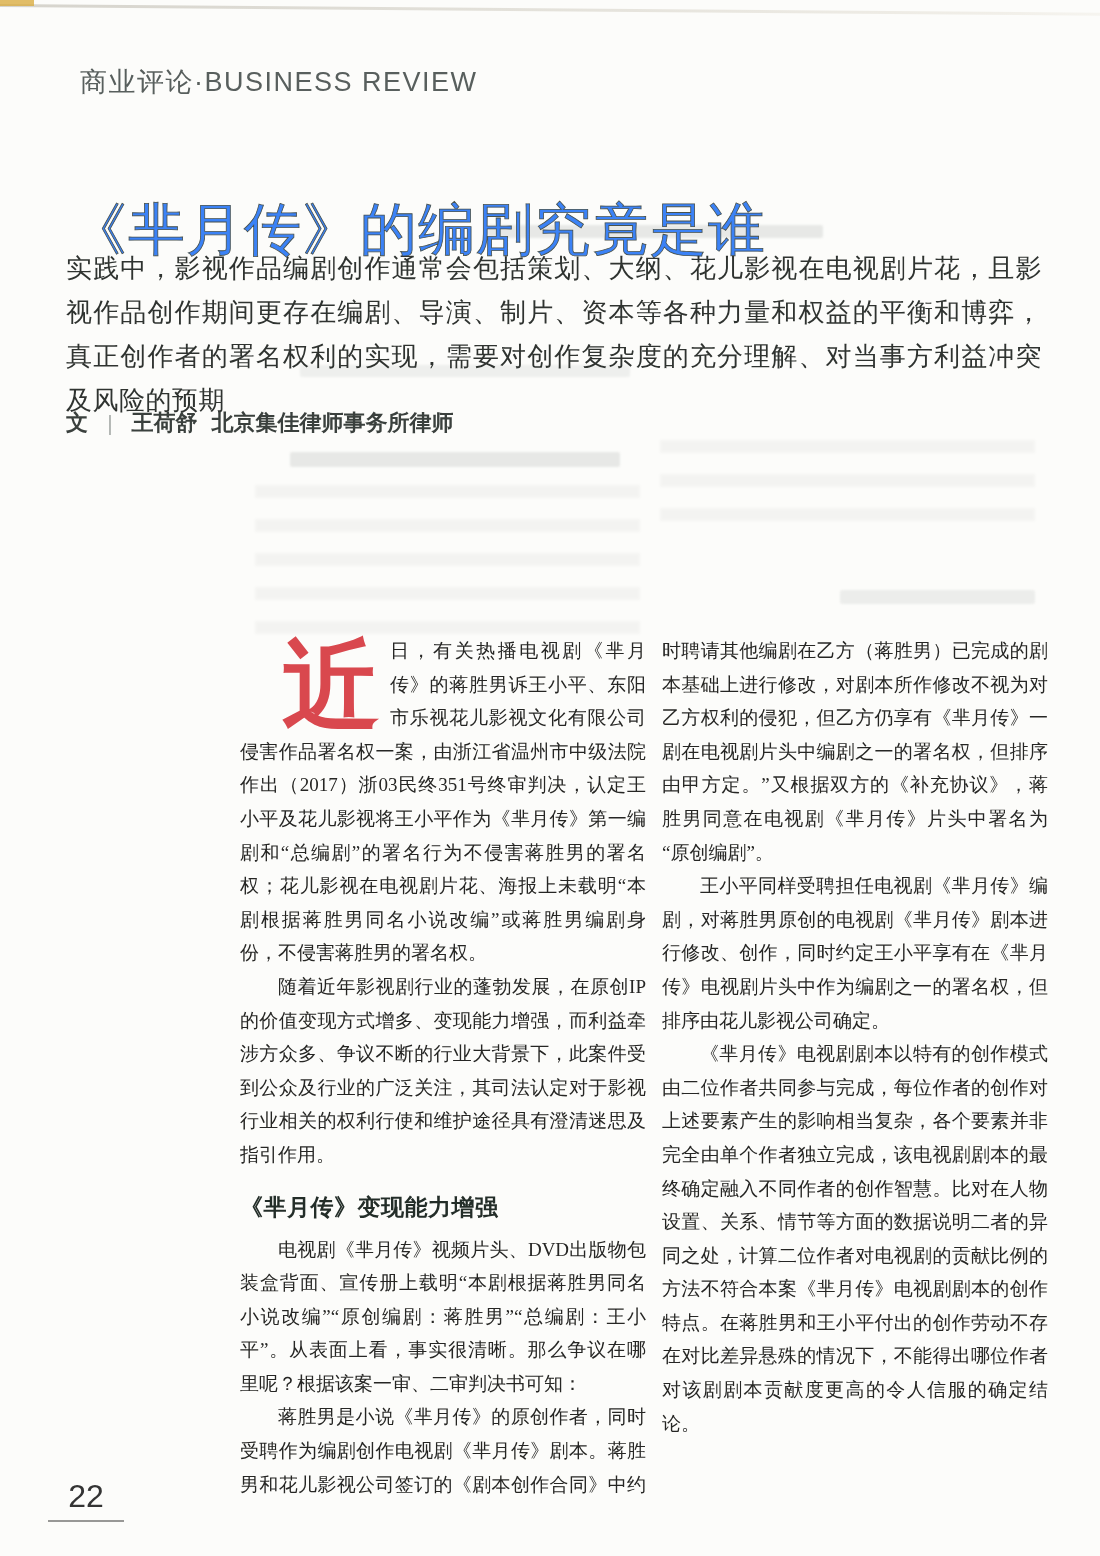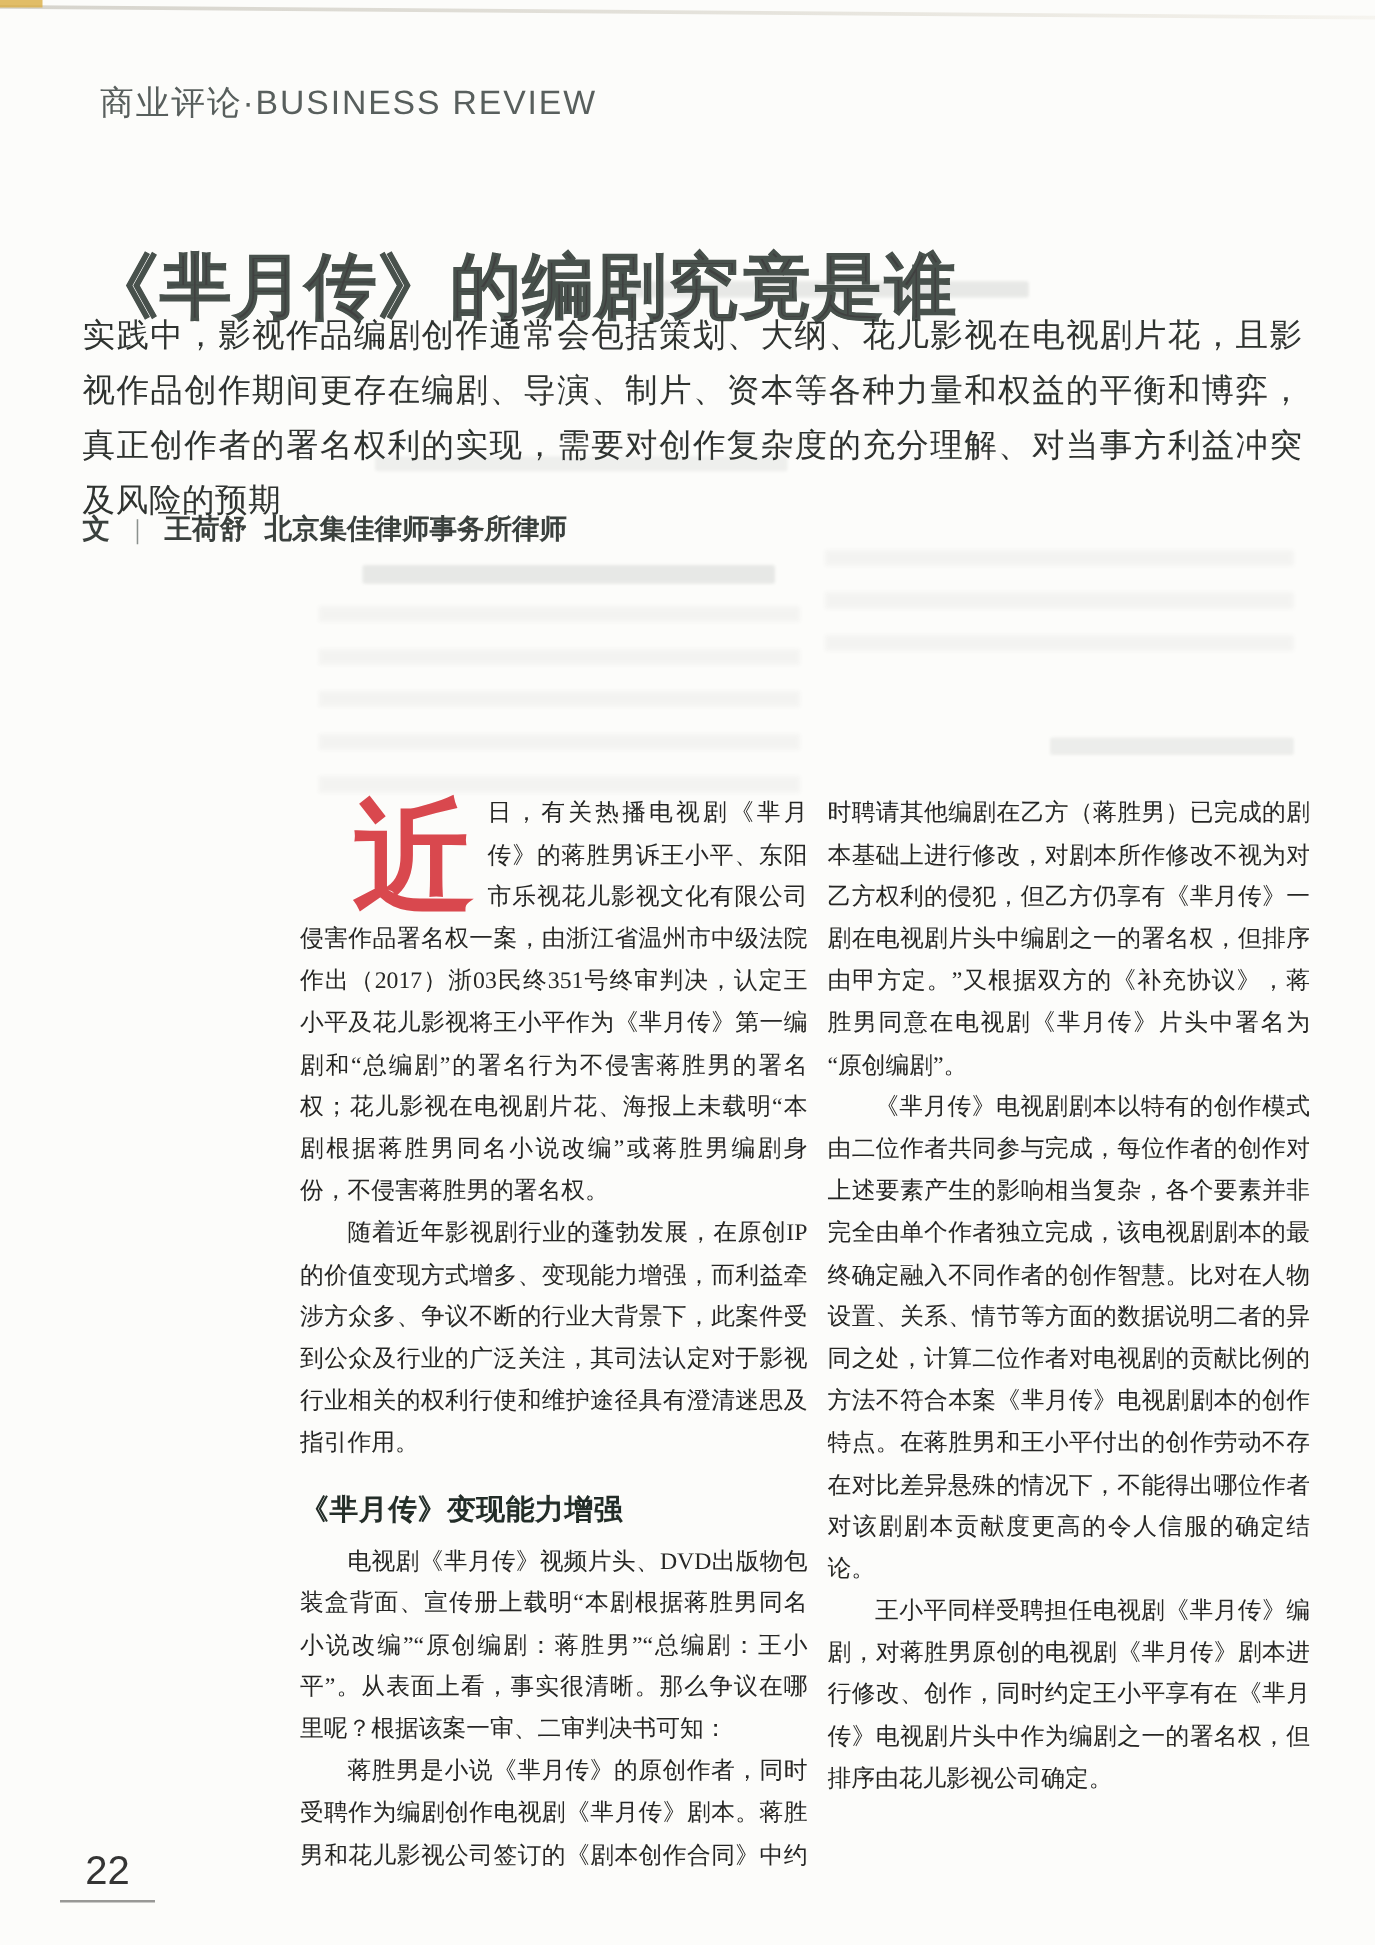--- a/index.html
+++ b/index.html
@@ -33,21 +33,21 @@
   }
   
   .kicker{
     position:absolute;left:80px;top:64px;
     font-family:"Liberation Sans","DejaVu Sans",sans-serif;
     font-size:27px;letter-spacing:1.5px;color:#585f5d;font-weight:400;
   }
   .title{
     position:absolute;left:70px;top:154px;width:990px;
     font-family:"Liberation Sans","DejaVu Sans",sans-serif;
-    font-size:57px;font-weight:700;letter-spacing:1px;color:#404040;
+    font-size:57px;font-weight:400;letter-spacing:1px;color:#3b82f6;
     -webkit-text-stroke:.8px #48514c;
     white-space:nowrap;
   }
   .lead{
     position:absolute;left:66px;top:246px;width:976px;
     font-family:"Liberation Sans","DejaVu Sans",sans-serif;
     font-size:26px;line-height:44px;color:#2f3330;
     text-align:justify;word-break:break-all;letter-spacing:.5px;
   }
   .byline{
@@ -123,22 +123,22 @@
         <span class="dropcap">近</span><span>日，有关热播电视剧《芈月传》的蒋胜男诉王小平、东阳市乐视花儿影视文化有限公司侵害作品署名权一案，由浙江省温州市中级法院作出（2017）浙03民终351号终审判决，认定王小平及花儿影视将王小平作为《芈月传》第一编剧和“总编剧”的署名行为不侵害蒋胜男的署名权；花儿影视在电视剧片花、海报上未载明“本剧根据蒋胜男同名小说改编”或蒋胜男编剧身份，不侵害蒋胜男的署名权。</span>
       </p>
       <p>随着近年影视剧行业的蓬勃发展，在原创IP的价值变现方式增多、变现能力增强，而利益牵涉方众多、争议不断的行业大背景下，此案件受到公众及行业的广泛关注，其司法认定对于影视行业相关的权利行使和维护途径具有澄清迷思及指引作用。</p>
       <div class="section-heading">《芈月传》变现能力增强</div>
       <p>电视剧《芈月传》视频片头、DVD出版物包装盒背面、宣传册上载明“本剧根据蒋胜男同名小说改编”“原创编剧：蒋胜男”“总编剧：王小平”。从表面上看，事实很清晰。那么争议在哪里呢？根据该案一审、二审判决书可知：</p>
       <p>蒋胜男是小说《芈月传》的原创作者，同时受聘作为编剧创作电视剧《芈月传》剧本。蒋胜男和花儿影视公司签订的《剧本创作合同》中约定：“甲方(花儿影视公司)有权在解除合同或继续履行合同</p>
     </div>
 
     <div class="col col-right">
       <p class="noindent">时聘请其他编剧在乙方（蒋胜男）已完成的剧本基础上进行修改，对剧本所作修改不视为对乙方权利的侵犯，但乙方仍享有《芈月传》一剧在电视剧片头中编剧之一的署名权，但排序由甲方定。”又根据双方的《补充协议》，蒋胜男同意在电视剧《芈月传》片头中署名为“原创编剧”。</p>
+      <p>王小平同样受聘担任电视剧《芈月传》编剧，对蒋胜男原创的电视剧《芈月传》剧本进行修改、创作，同时约定王小平享有在《芈月传》电视剧片头中作为编剧之一的署名权，但排序由花儿影视公司确定。</p>
       <p>《芈月传》电视剧剧本以特有的创作模式由二位作者共同参与完成，每位作者的创作对上述要素产生的影响相当复杂，各个要素并非完全由单个作者独立完成，该电视剧剧本的最终确定融入不同作者的创作智慧。比对在人物设置、关系、情节等方面的数据说明二者的异同之处，计算二位作者对电视剧的贡献比例的方法不符合本案《芈月传》电视剧剧本的创作特点。在蒋胜男和王小平付出的创作劳动不存在对比差异悬殊的情况下，不能得出哪位作者对该剧剧本贡献度更高的令人信服的确定结论。</p>
-      <p>王小平同样受聘担任电视剧《芈月传》编剧，对蒋胜男原创的电视剧《芈月传》剧本进行修改、创作，同时约定王小平享有在《芈月传》电视剧片头中作为编剧之一的署名权，但排序由花儿影视公司确定。</p>
 
     </div>
 
   </div>
 
   <div class="pagenum">22</div>
 
 </div>
 
 </body></html>

